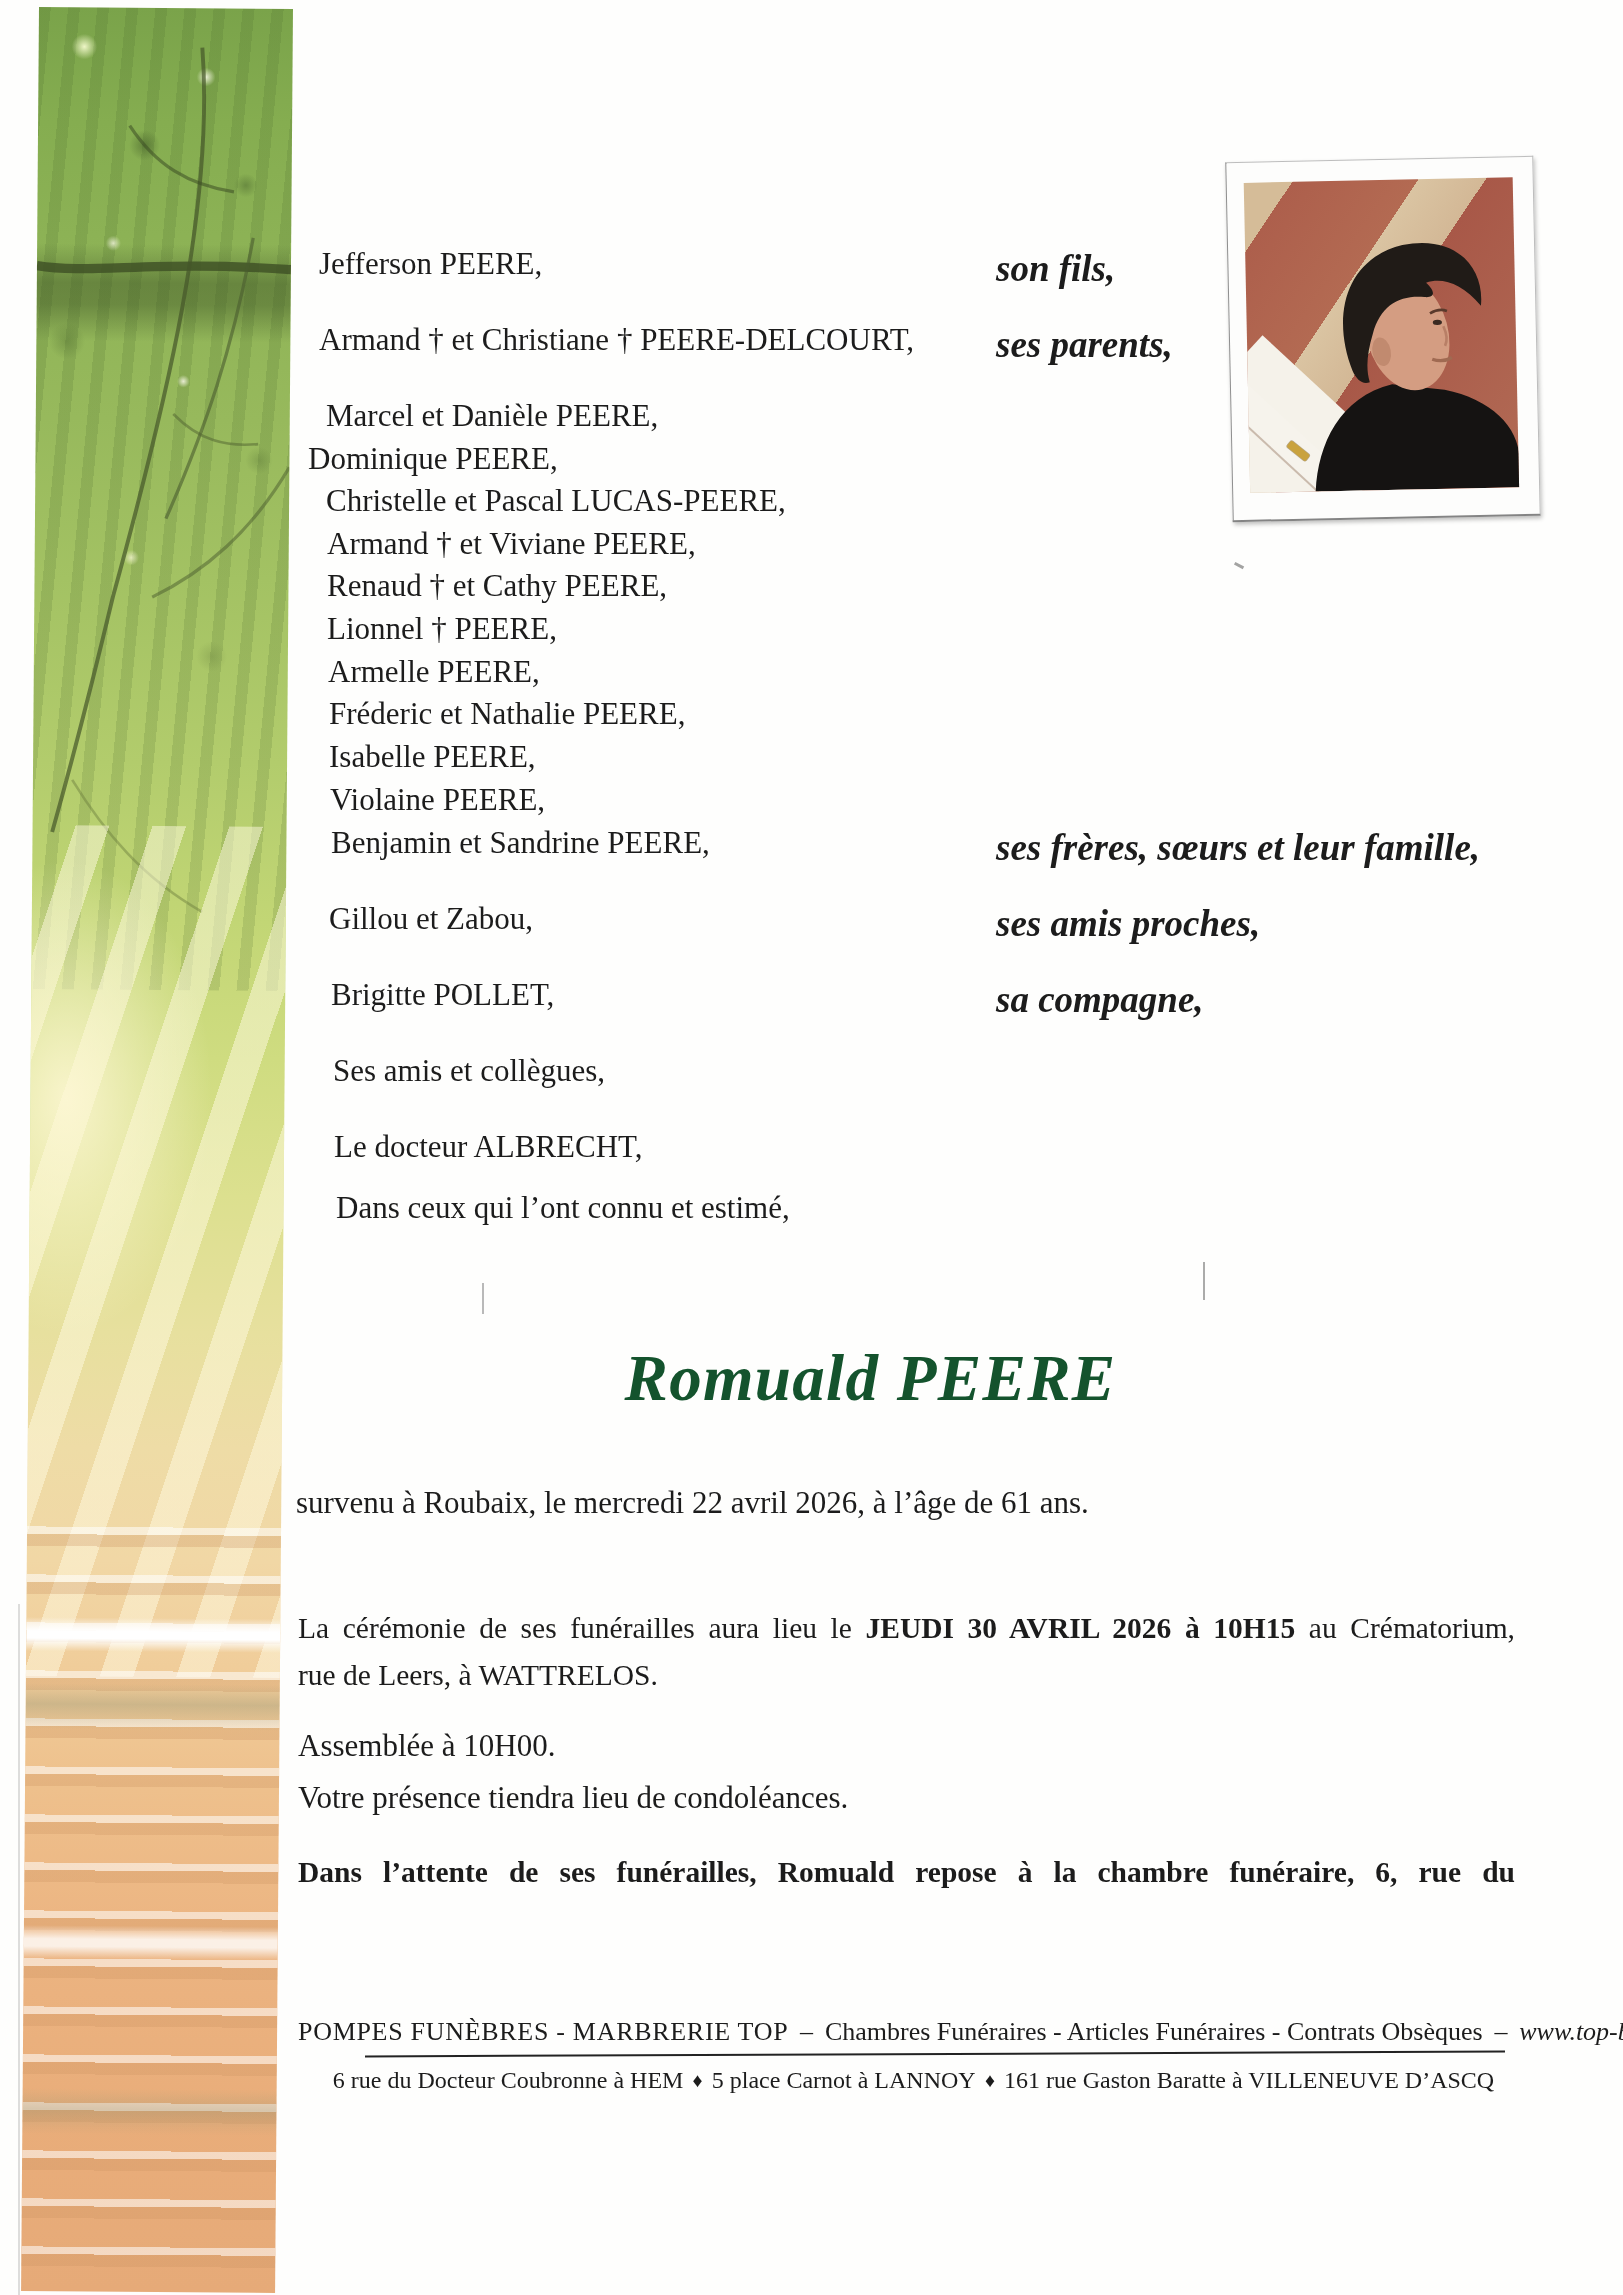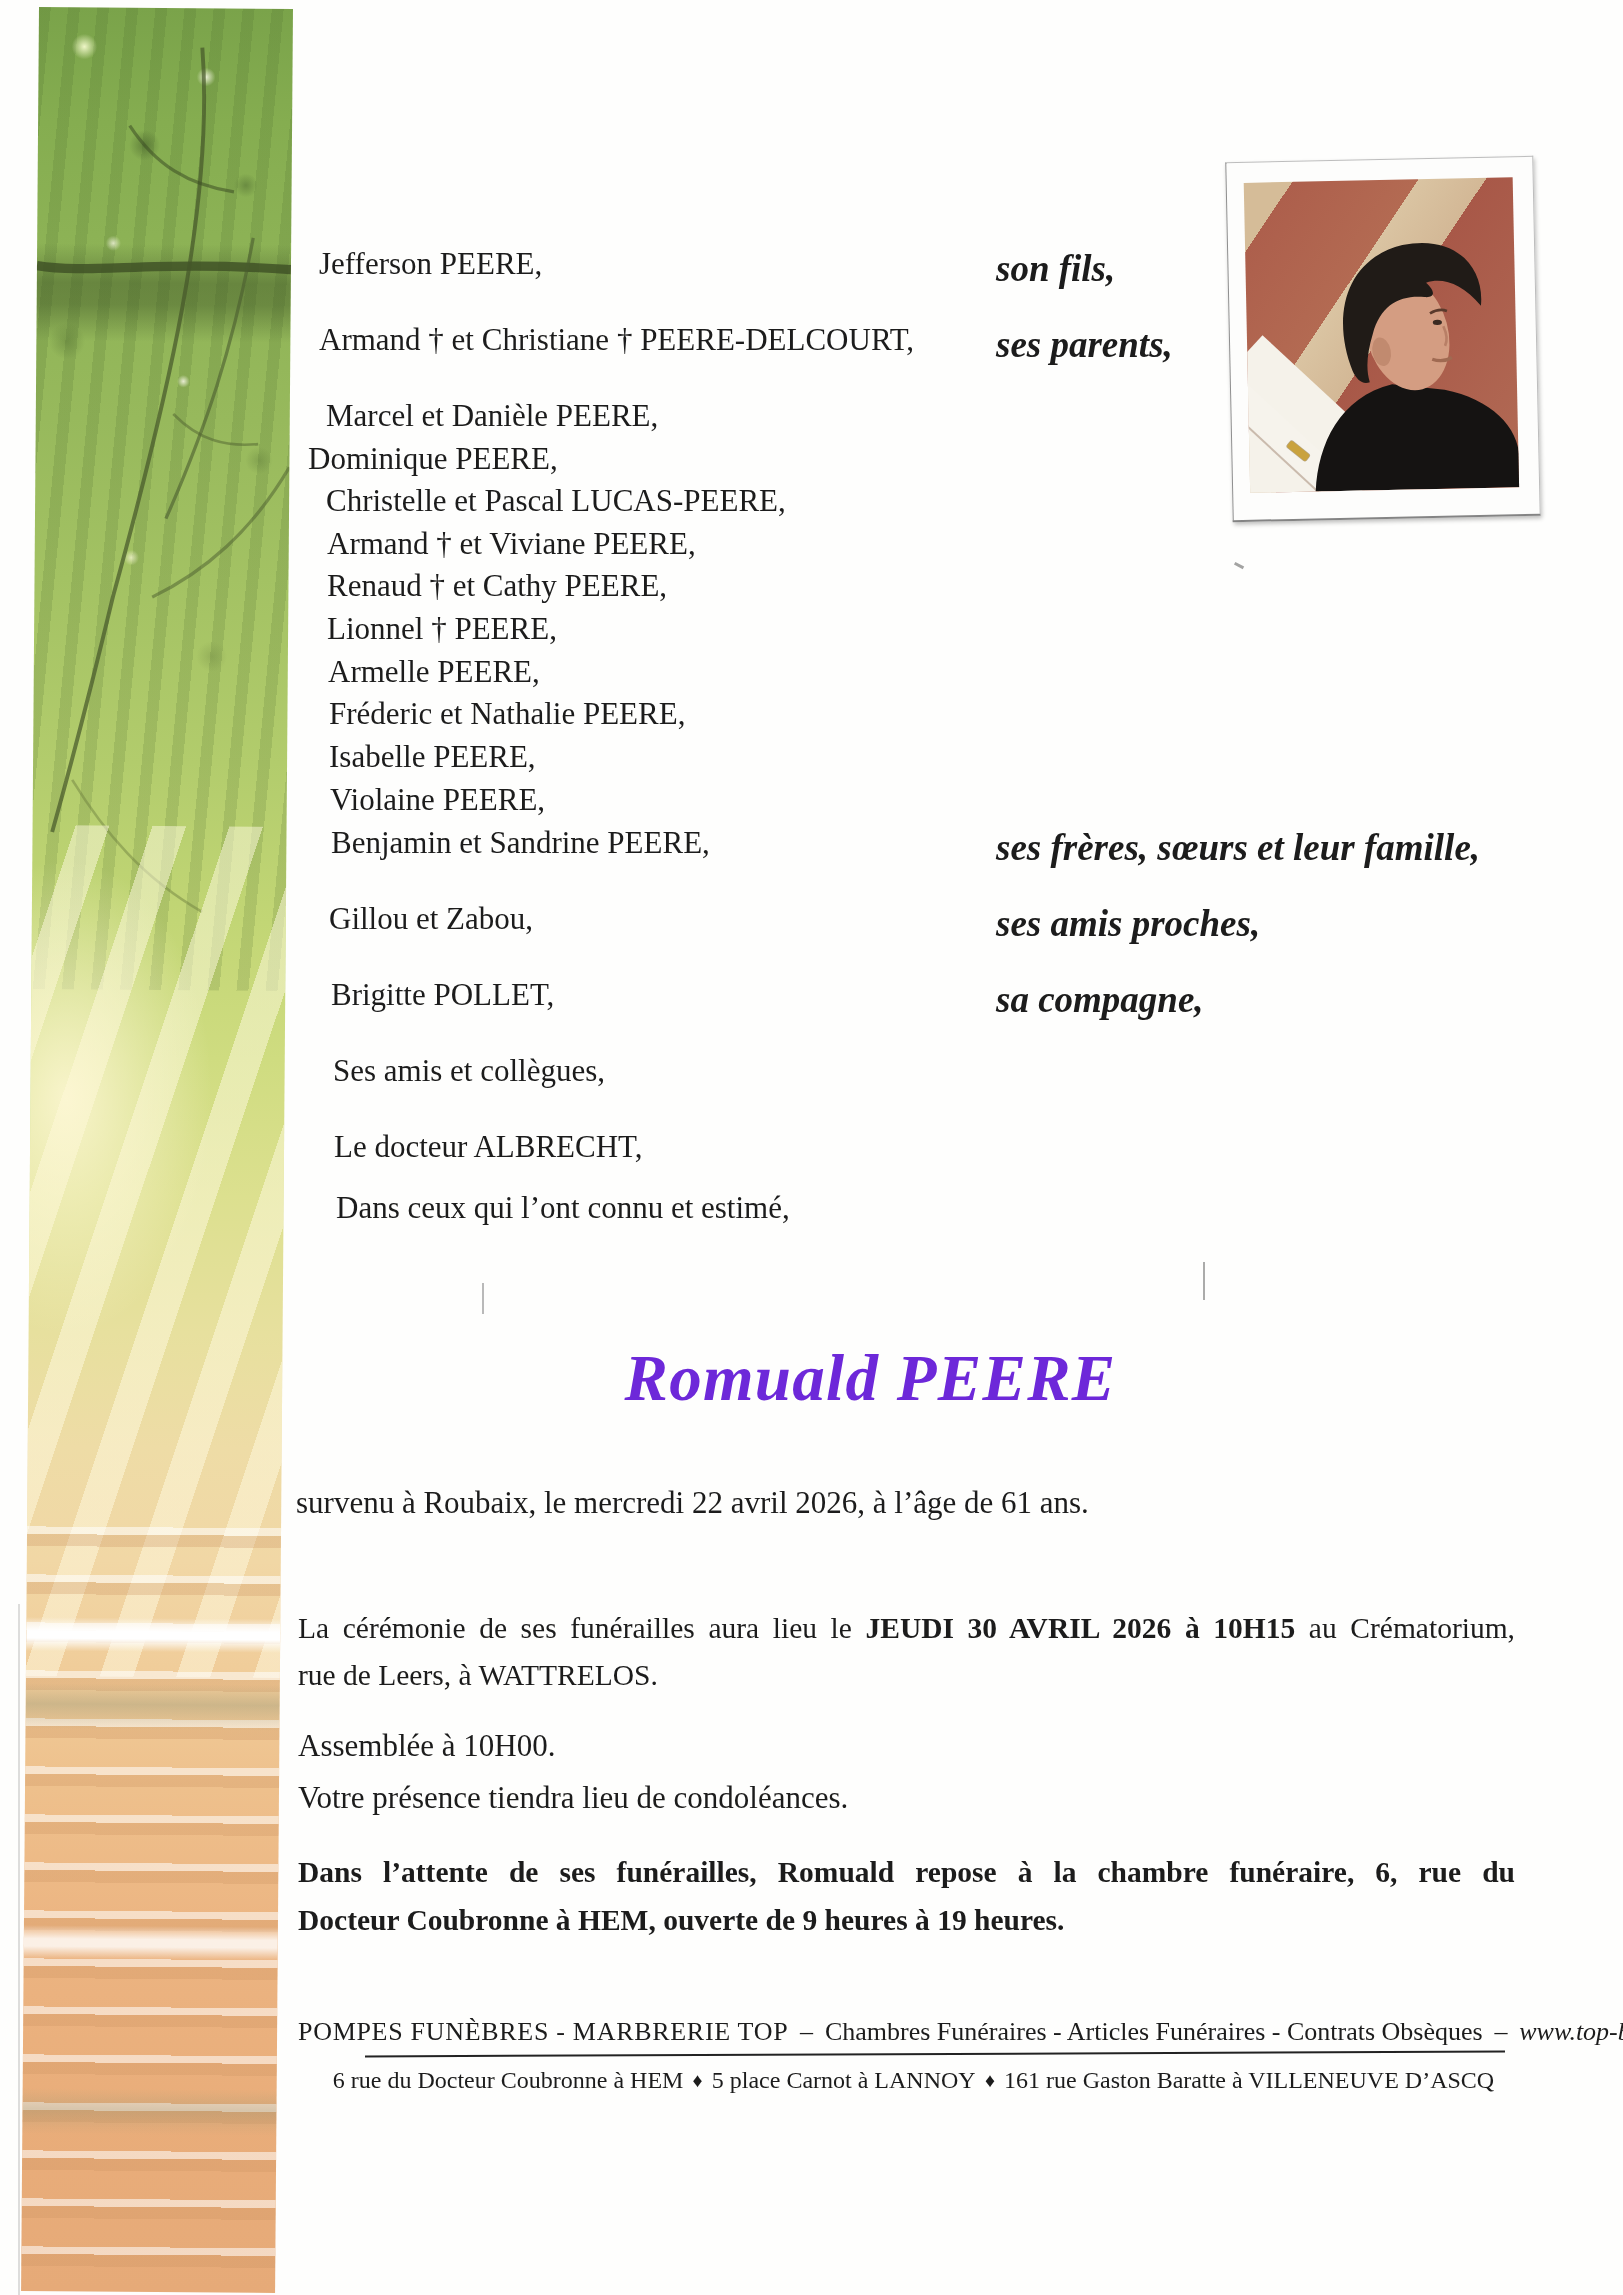--- a/index.html
+++ b/index.html
@@ -111,21 +111,21 @@
   }
   .relation{
     position:absolute;left:996px;font-size:37px;font-style:italic;white-space:nowrap;font-weight:bold;
   }
   .intro{
     position:absolute;left:296px;top:1261px;font-size:31px;white-space:nowrap;
   }
   .deceased-name{
     position:absolute;left:298px;top:1343px;width:1145px;margin:0;
     text-align:center;font-size:65px;line-height:1.1;
-    font-weight:bold;font-style:italic;color:#6d28d9;letter-spacing:1.3px;
+    font-weight:bold;font-style:italic;color:#14532d;letter-spacing:1.3px;
   }
   .death-line{
     position:absolute;left:296px;top:1485px;font-size:31px;white-space:nowrap;
   }
   .ceremony{
     position:absolute;left:298px;top:1605px;width:1217px;margin:0;
     font-size:29.5px;line-height:47px;
   }
   .assembly{
     position:absolute;left:298px;top:1728px;font-size:31px;white-space:nowrap;
@@ -242,21 +242,20 @@
     <span class="jline"><span>La cérémonie de ses funérailles aura lieu le </span><b>JEUDI 30 AVRIL 2026 à 10H15</b><span> au Crématorium,</span></span>
     <span class="nline">rue de Leers, à WATTRELOS.</span>
   </p>
 
   <div class="assembly">Assemblée à 10H00.</div>
 
   <div class="condolences">Votre présence tiendra lieu de condoléances.</div>
 
   <p class="repose">
     <span class="jline">Dans l’attente de ses funérailles, Romuald repose à la chambre funéraire, 6, rue du</span>
-    <span class="nline">Docteur Coubronne à HEM, ouverte de 9 heures à 19 heures.</span>
   </p>
 
   <div class="footer-line1">
     <span class="company">POMPES FUNÈBRES - MARBRERIE TOP</span><span class="dash">–</span><span>Chambres Funéraires - Articles Funéraires - Contrats Obsèques</span><span class="dash">–</span><span class="website">www.top-beghin.com</span>
   </div>
   <div class="footer-rule"></div>
   <div class="footer-line2">
     <span>6 rue du Docteur Coubronne à HEM</span><span class="diamond">♦</span><span>5 place Carnot à LANNOY</span><span class="diamond">♦</span><span>161 rue Gaston Baratte à VILLENEUVE D’ASCQ</span>
   </div>
 

